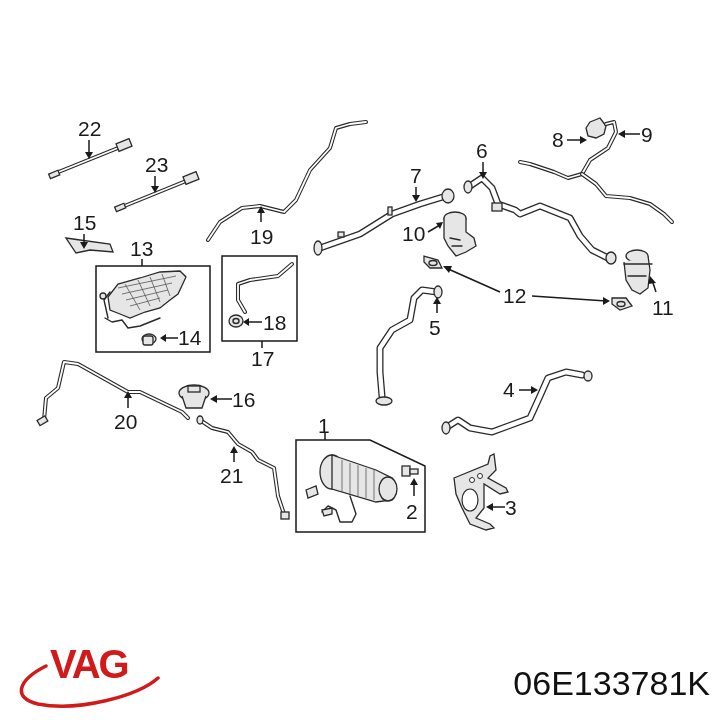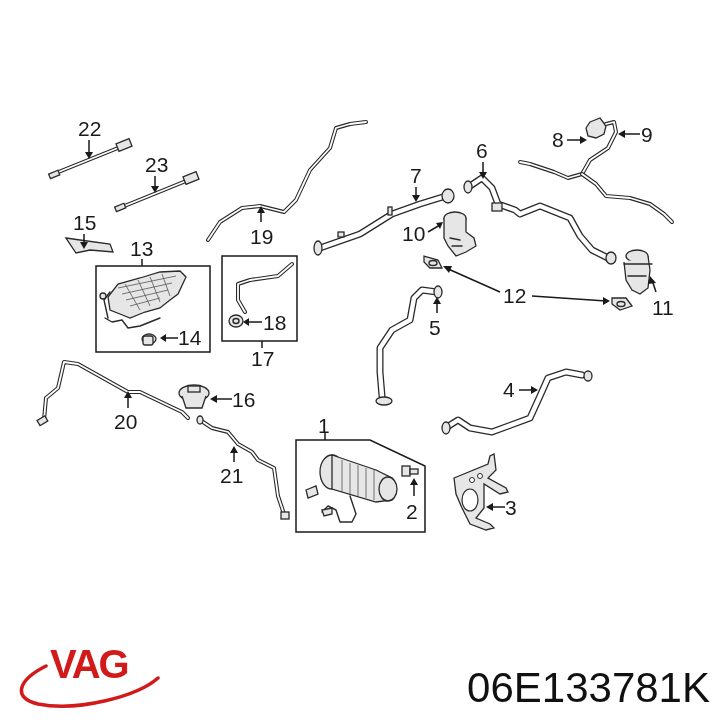--- a/index.html
+++ b/index.html
@@ -8,21 +8,21 @@
   .callout { font-family: "Liberation Sans", sans-serif; font-size: 21px; fill: #1a1a1a; }
   .part { fill: none; stroke: #2a2a2a; stroke-width: 1.4; stroke-linejoin: round; stroke-linecap: round; }
   .hose { fill: none; stroke: #2a2a2a; stroke-width: 7; stroke-linecap: round; stroke-linejoin: round; }
   .hose-in { fill: none; stroke: #ffffff; stroke-width: 4.4; stroke-linecap: round; stroke-linejoin: round; }
   .tube { fill: none; stroke: #2a2a2a; stroke-width: 4; stroke-linecap: round; stroke-linejoin: round; }
   .tube-in { fill: none; stroke: #ffffff; stroke-width: 1.8; stroke-linecap: round; stroke-linejoin: round; }
   .fillpart { fill: #e6e6e6; stroke: #2a2a2a; stroke-width: 1.3; }
   .leader { stroke: #1a1a1a; stroke-width: 1.5; fill: none; }
   .box { fill: none; stroke: #1a1a1a; stroke-width: 1.5; }
   #brand-logo { position: absolute; left: 8px; top: 620px; width: 200px; height: 90px; }
-  #part-number { position: absolute; right: 10px; top: 664px; font-family: "Liberation Sans", sans-serif; font-size: 42px; color: #111; letter-spacing: 0px; }
+  #part-number { position: absolute; right: 10px; top: 664px; font-family: "Liberation Sans", sans-serif; font-size: 34px; color: #111; letter-spacing: 0px; }
 </style>
 </head>
 <body>
 
 <svg id="diagram" viewBox="0 0 720 720" xmlns="http://www.w3.org/2000/svg">
 
   <g>
     <path class="tube" d="M56,173 L118,148"></path>
     <path class="tube-in" d="M56,173 L118,148"></path>
     <rect class="fillpart" x="117" y="141" width="14" height="8" transform="rotate(-22 124 145)"></rect>

